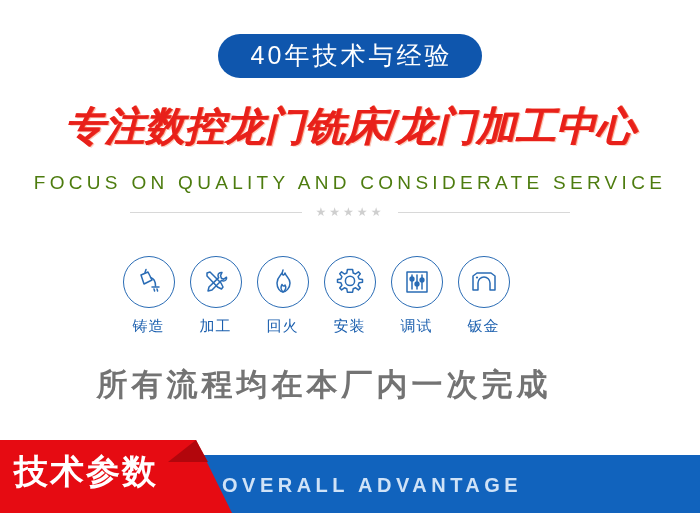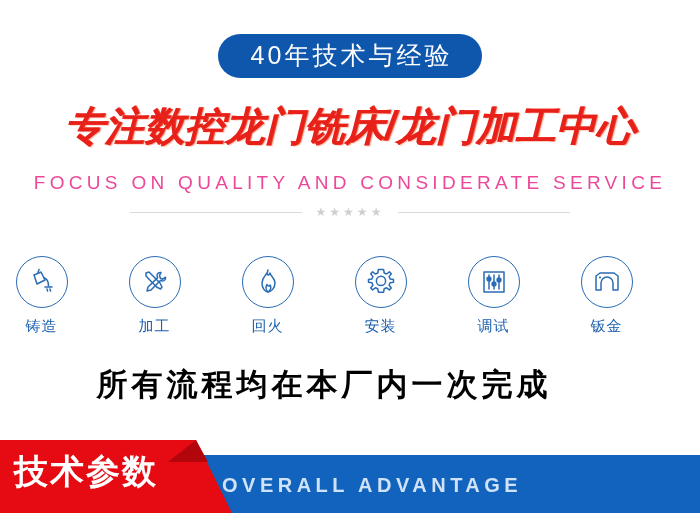--- a/index.html
+++ b/index.html
@@ -34,42 +34,42 @@
     font-style:italic;
     letter-spacing:0px;
     line-height:1.15;
     white-space:nowrap;
     text-shadow:1px 0 0 #f04a32, 2px 1px 0 rgba(245,120,90,0.35);
   }
 
   
   .subtitle{
     position:absolute;top:172px;left:0;width:700px;text-align:center;
-    color:#ec4899;
+    color:#4d7c0f;
     font-size:19px;
     font-weight:400;
     letter-spacing:4.3px;
     white-space:nowrap;
   }
 
   
   .divider{
     position:absolute;top:206px;left:0;width:700px;
     display:flex;align-items:center;justify-content:center;gap:14px;
   }
   .divider .rule{width:172px;height:1px;background:#d8d8d8;}
   .divider .stars{
     color:#cfcfcf;font-size:12px;letter-spacing:3px;line-height:1;
     white-space:nowrap;
   }
 
   
   .icons{
     position:absolute;top:256px;left:0;width:632px;
-    display:flex;justify-content:space-between;align-items:flex-start;padding-left:8px;
+    display:flex;justify-content:center;align-items:flex-start;
   }
   .icon-cell{
     width:67px;display:flex;flex-direction:column;align-items:center;
   }
   .icon-circle{
     width:52px;height:52px;border-radius:50%;
     border:1.6px solid #2a6cb5;
     display:flex;align-items:center;justify-content:center;
     box-sizing:border-box;
   }
@@ -78,21 +78,21 @@
     margin-top:9px;
     color:#1b5fae;
     font-size:15px;
     letter-spacing:1px;
     white-space:nowrap;
   }
 
   
   .tagline{
     position:absolute;top:364px;left:0;width:648px;text-align:center;
-    color:#000000;
+    color:#737373;
     font-size:31px;
     font-weight:bold;
     letter-spacing:4px;
     white-space:nowrap;
   }
 
   
   .banner{position:absolute;left:0;top:436px;width:628px;height:80px;}
   .banner-blue{
     position:absolute;left:0;top:19px;width:700px;height:58px;

